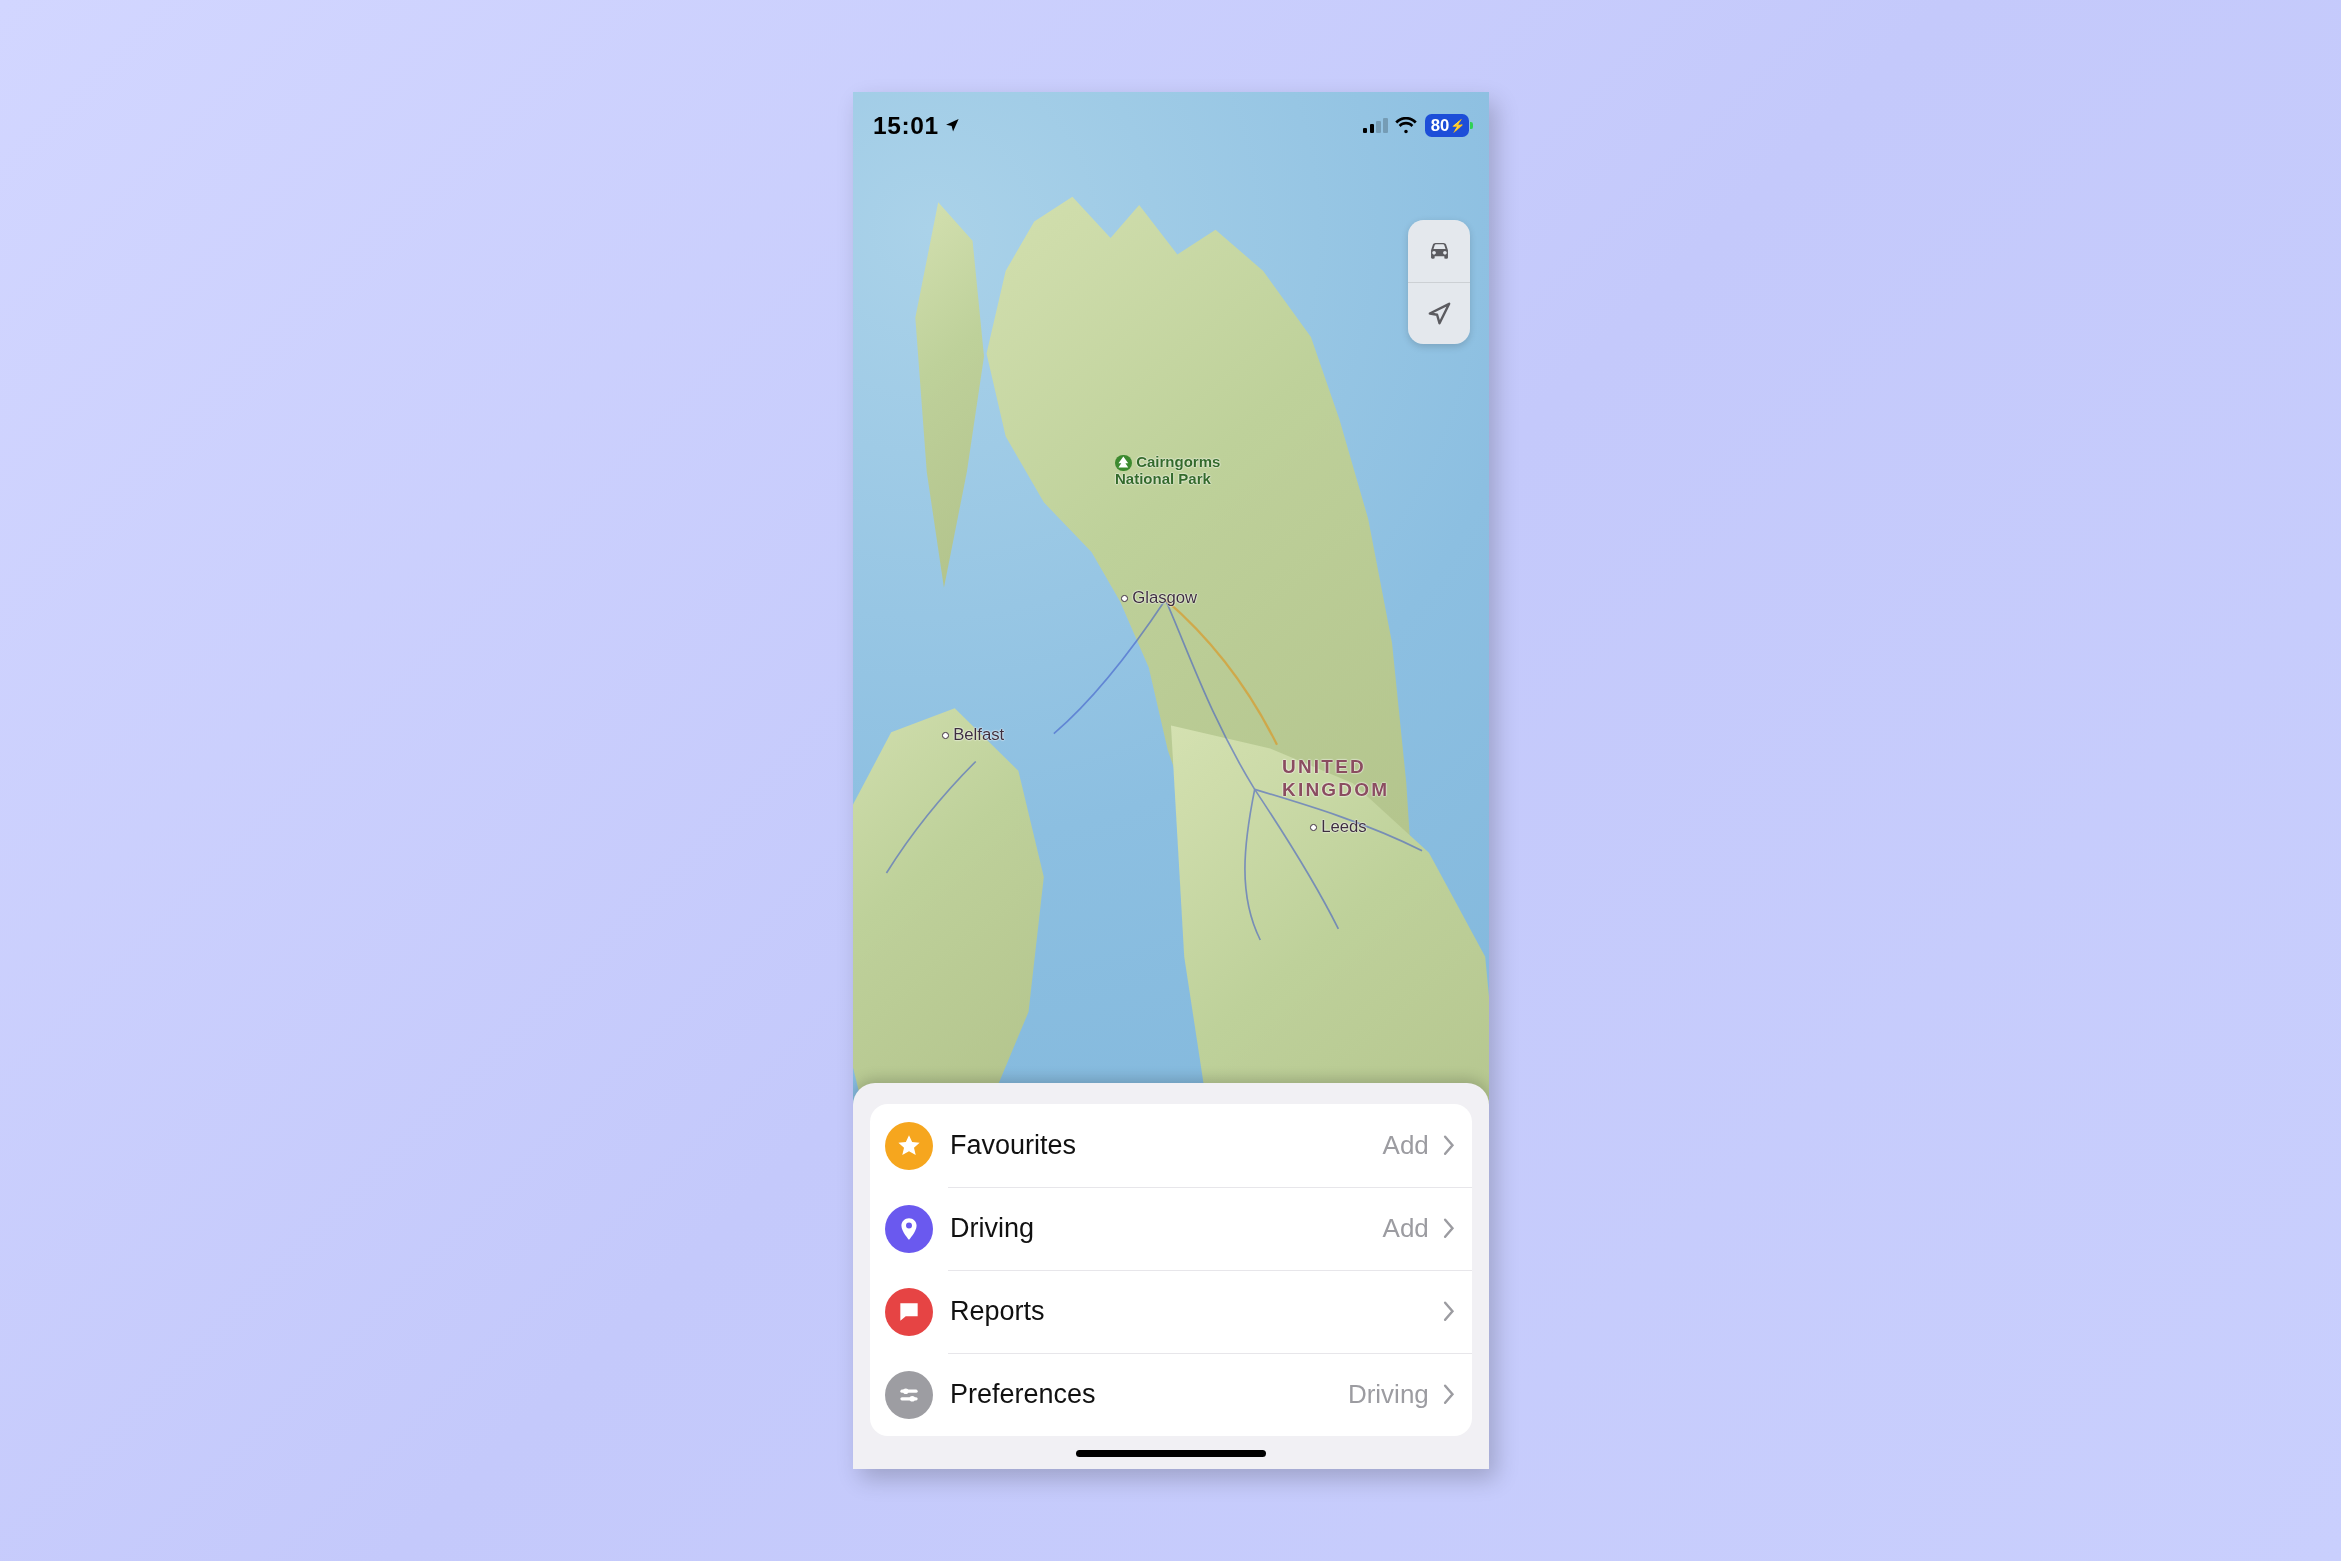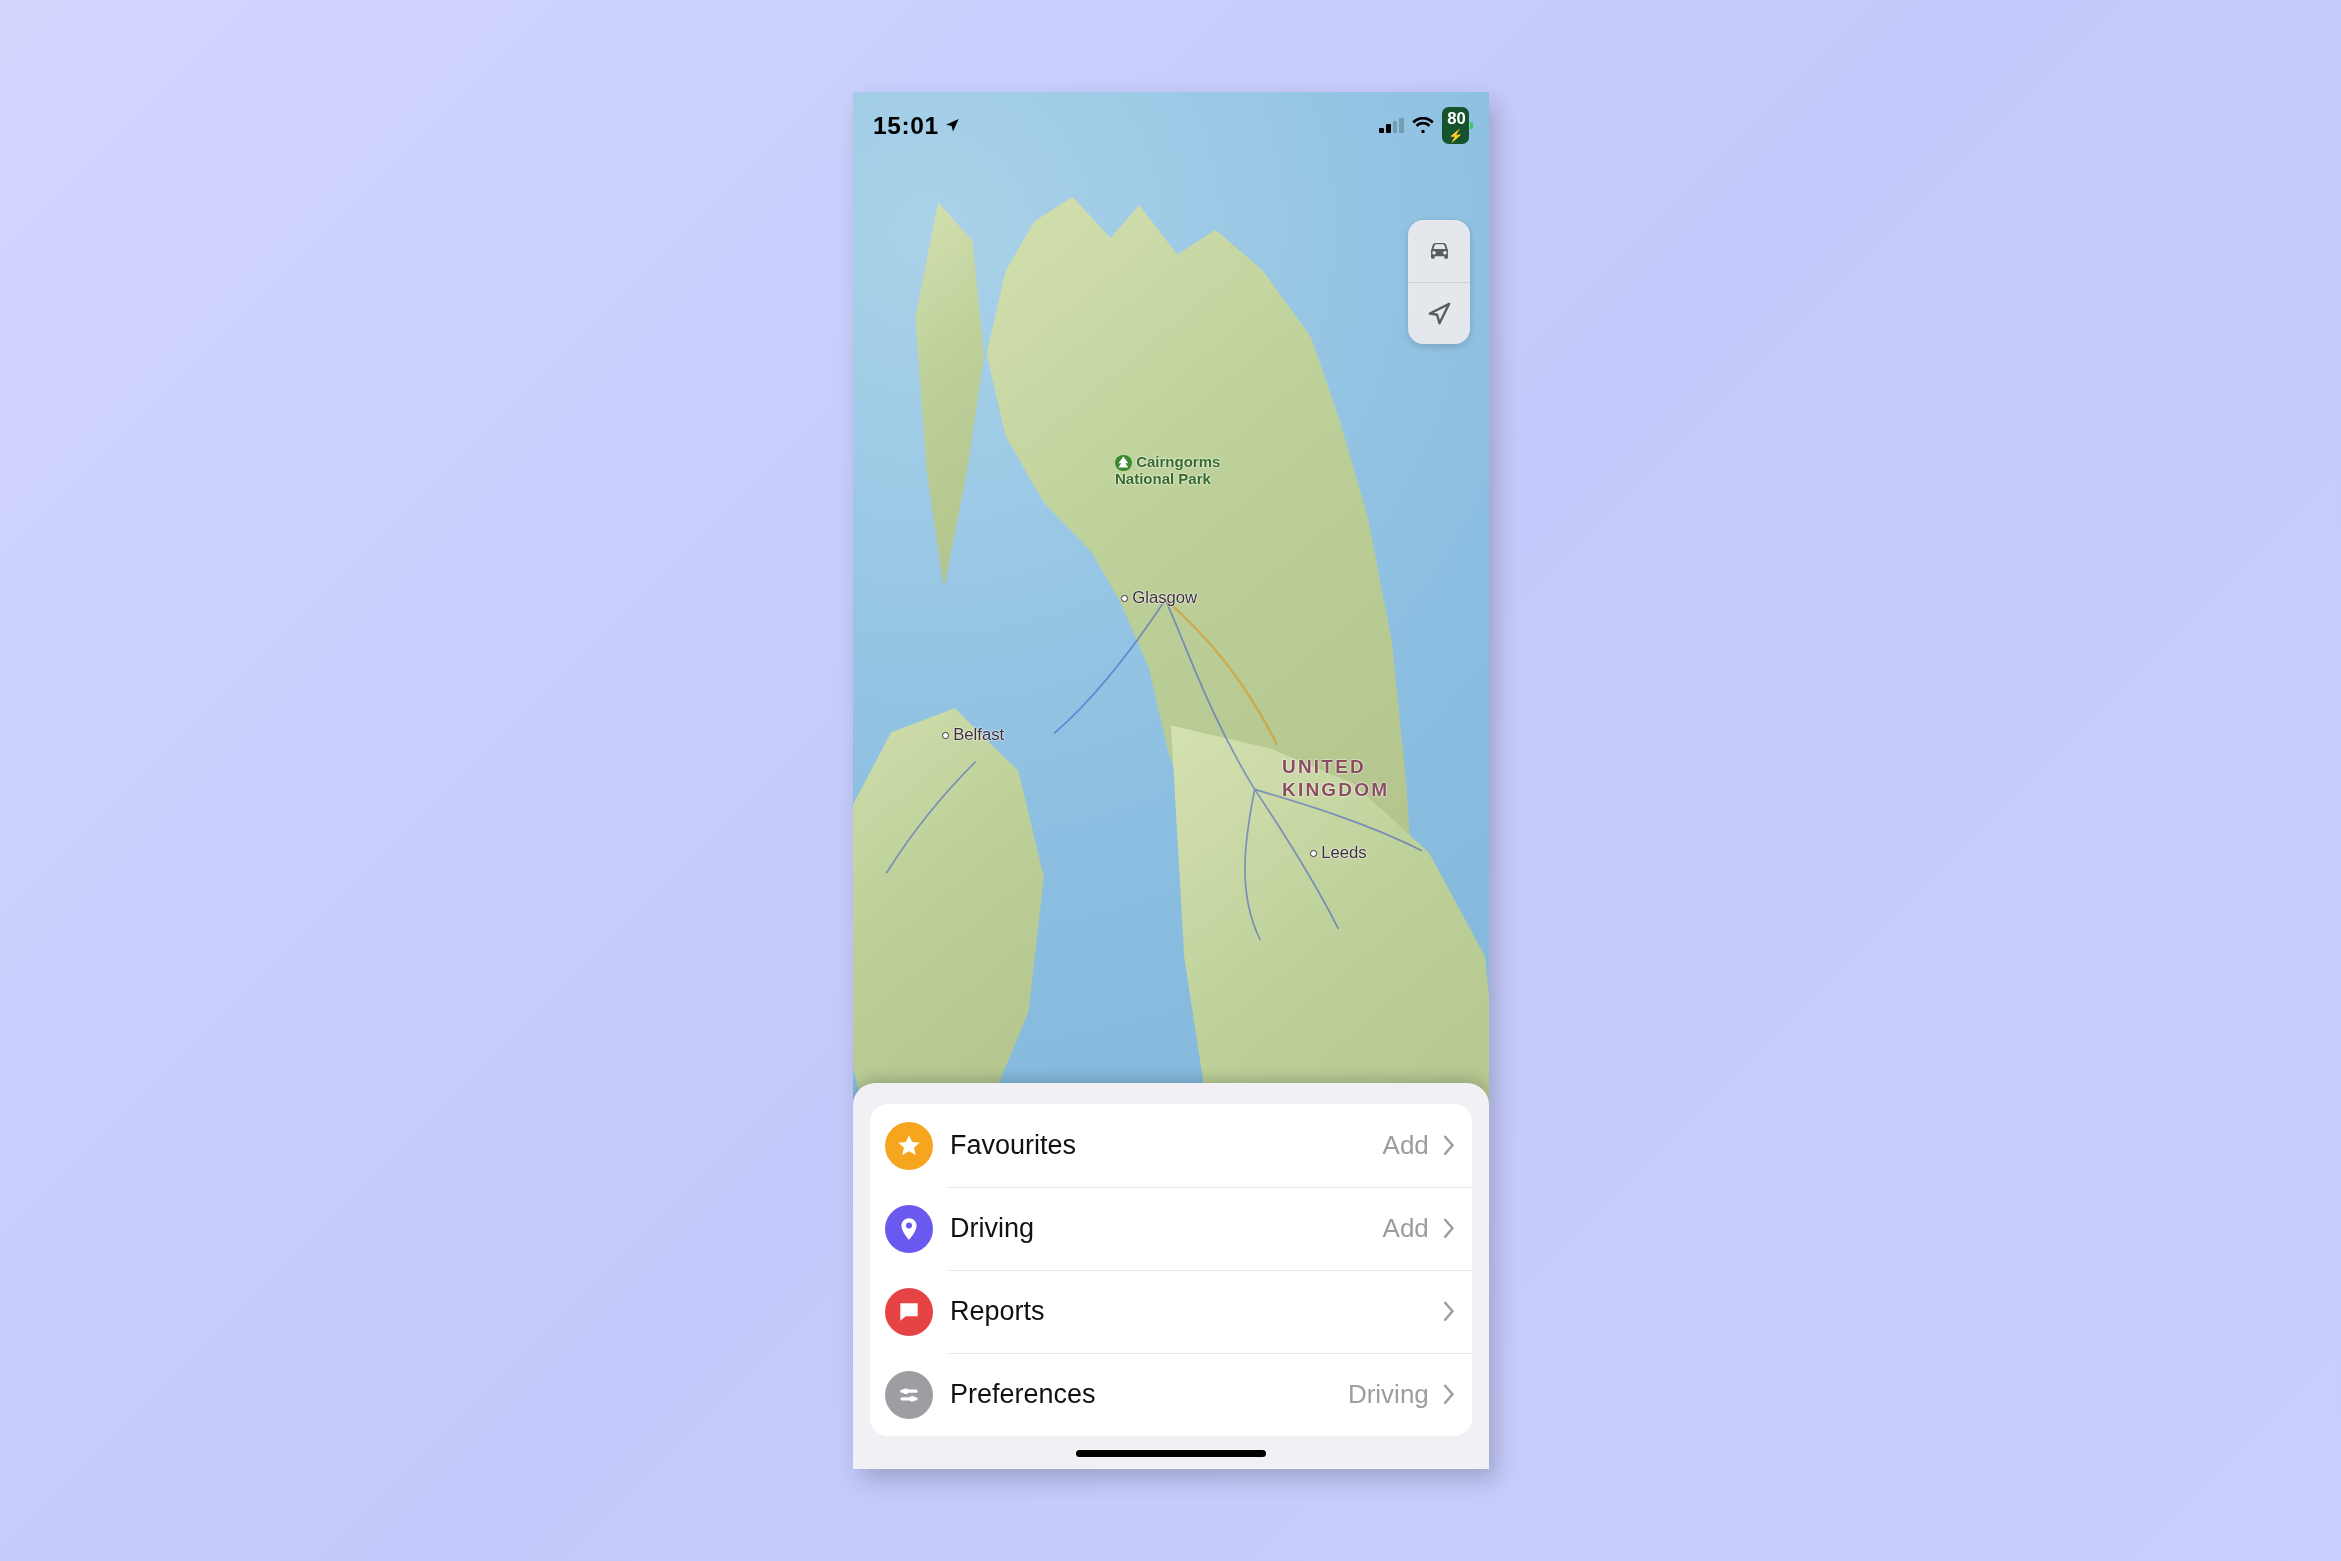--- a/index.html
+++ b/index.html
@@ -127,27 +127,26 @@
   .status-time { font-size: 24.5px; letter-spacing: 0.6px; display:flex; align-items:center; gap:5.6px;}
   .status-right { margin-left: auto; display: flex; align-items: center; gap: 7.8px; }
   .sig-bars { display: flex; align-items: flex-end; gap: 2.2px; }
   .sig-bars span { width: 4.5px; background:#000; border-radius:1.1px; }
   .sig-bars span:nth-child(1){height:5.6px}
   .sig-bars span:nth-child(2){height:9px}
   .sig-bars span:nth-child(3){height:12.3px; background:#0003}
   .sig-bars span:nth-child(4){height:15.6px; background:#0003}
   .wifi-icon svg, .loc-icon svg { display:block; }
   .battery {
-    display:flex; align-items:flex-start;
-    background:#14532d; color:#fff;
+    display:flex; align-items:center;
+    background:#1d4ed8; color:#fff;
     border-radius: 6.7px;
     padding: 1.7px 3.3px 1.7px 5.6px;
     font-size: 16.7px; font-weight:700;
     position: relative;
-    flex-direction: column;
   }
   .battery::after{
     content:""; position:absolute; right:-3.9px; top:50%;
     transform:translateY(-50%);
     width:2.8px; height:7.8px; background:#2fd155;
     border-radius: 0 2.2px 2.2px 0;
   }
   .bolt { font-size: 12.3px; margin-left:1.1px; }
 
   
@@ -293,21 +292,21 @@
     </div>
 
     <div class="map-label city" style="left:268px; top:496px;">
       <span class="city-dot"></span><span>Glasgow</span>
     </div>
 
     <div class="map-label city" style="left:89px; top:633px;">
       <span class="city-dot"></span><span>Belfast</span>
     </div>
 
-    <div class="map-label city" style="left:457px; top:751px;">
+    <div class="map-label city" style="left:457px; top:725px;">
       <span class="city-dot"></span><span>Leeds</span>
     </div>
 
     <div class="map-label country" style="left:429px; top:664px;">
       <span style="white-space:pre;">UNITED
 KINGDOM</span>
     </div>
   </div>
 
   <div class="status-bar">

